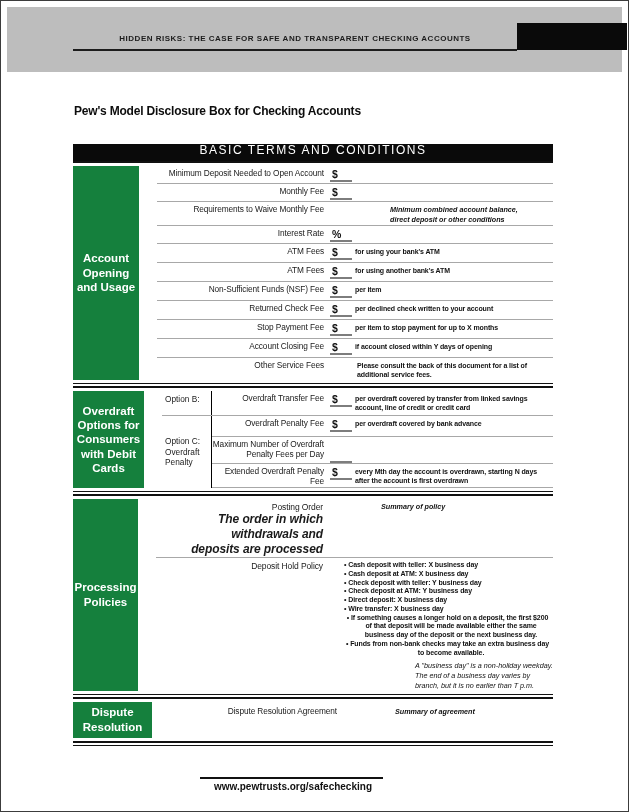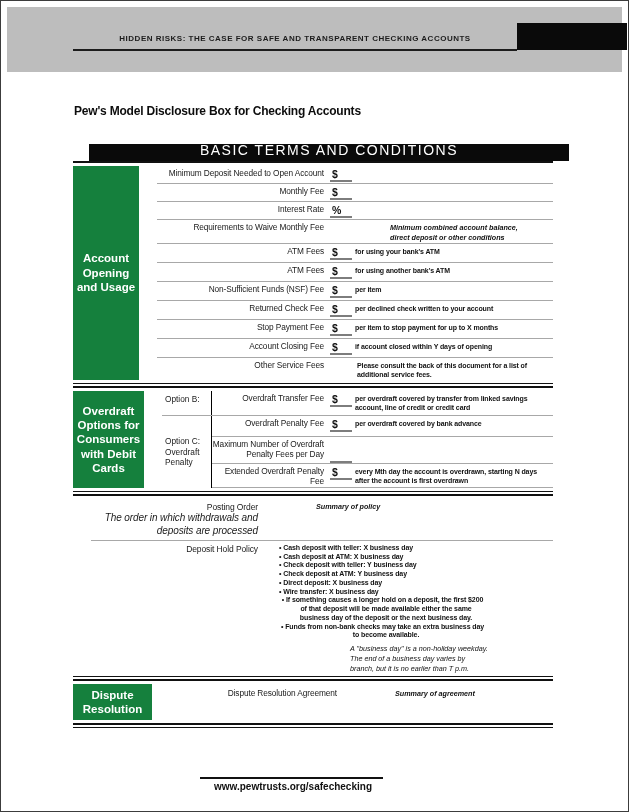--- a/index.html
+++ b/index.html
@@ -13,21 +13,21 @@
   
   .band { position:absolute; left:7px; top:7px; width:615px; height:65px; background:#bdbdbd; }
   .banner-text { position:absolute; left:73px; top:34px; width:444px; text-align:center;
     font-size:8px; font-weight:bold; letter-spacing:0.5px; color:#1c1c1c; }
   .banner-rule { position:absolute; left:73px; top:49px; width:444px; height:2px; background:#1c1c1c; }
   .corner-tab { position:absolute; left:517px; top:23px; width:110px; height:27px; background:#0a0a0a; }
 
   .doc-title { position:absolute; left:74px; top:104px; font-size:12px; font-weight:bold; color:#0d0d0d; letter-spacing:-0.2px; }
 
   .basic-bar { position:absolute; left:73px; top:144px; width:480px; height:17px; background:#0a0a0a;
-    color:#fff; text-align:center; font-size:14px; letter-spacing:1.5px; line-height:13.5px;margin-left:16px; }
+    color:#fff; text-align:center; font-size:12px; letter-spacing:1.5px; line-height:13.5px; }
 
   
   .dtable { position:absolute; left:73px; top:161px; width:480px; }
   .rule-top { border-top:2px solid #111; }
   .rule2 { height:2px; border-top:1.5px solid #111; border-bottom:2px solid #111; }
   .rule-bottom { height:2px; border-top:2px solid #111; border-bottom:1px solid #111; }
 
   .section { display:flex; align-items:stretch; padding:3px 0; }
   .shead { width:79px; background:#15803d; color:#fff; font-weight:bold; font-size:11.5px; line-height:1.25;
     display:flex; align-items:center; justify-content:center; text-align:center; white-space:pre-line; }
@@ -51,21 +51,21 @@
   .ocell { width:50px; border-right:1.5px solid #000; padding:3px 2px 3px 3px; font-size:8.3px; line-height:1.25;
     color:#1a1a1a; box-sizing:border-box; white-space:pre-line; }
   .ocell.center { display:flex; flex-direction:column; justify-content:center; }
   .olbl { width:112px; text-align:right; font-size:8.3px; color:#1a1a1a; line-height:1.2; letter-spacing:-0.1px; padding-top:3px; }
   .subrows { flex:1; display:flex; flex-direction:column; }
   .srow { display:flex; align-items:flex-start; border-bottom:1px solid #a8a8a8; padding-top:3px; box-sizing:border-box; }
   .srow .olbl { padding-top:0; }
 
   
   .plbl { font-size:8.5px; color:#1a1a1a; }
-  .psub { font-size:10px; font-style:italic; line-height:1.25; white-space:pre-line; color:#1a1a1a; }
+  .psub { font-size:12px; font-style:italic; line-height:1.25; white-space:pre-line; color:#1a1a1a;font-weight:bold; }
   .bullets { margin-left:21px; width:207px; }
   .bullet { font-size:7px; font-weight:bold; line-height:1.25; padding-left:7px; text-indent:-7px; letter-spacing:-0.1px; color:#111; }
   .bullet::before { content:"• "; }
   .bullet.long { text-align:center; }
   .bnote { margin-left:92px; width:138px; margin-top:4px; font-size:7.2px; font-style:italic; line-height:1.35; color:#111; }
 
   
   .footer-rule { position:absolute; left:200px; top:777px; width:183px; height:1.5px; background:#111; }
   .footer-url { position:absolute; left:163px; top:781px; width:260px; text-align:center; font-size:10px; font-weight:bold; color:#111; }
 </style>
@@ -95,31 +95,31 @@
         <div class="val">
           <span class="cur">$</span>
         </div>
       </div>
       <div class="row" style="min-height:18px">
         <div class="lbl">Monthly Fee</div>
         <div class="val">
           <span class="cur">$</span>
         </div>
       </div>
+      <div class="row" style="min-height:24px">
+        <div class="lbl">Requirements to Waive Monthly Fee</div>
+        <div class="val">
+          <div class="iright">Minimum combined account balance,
+direct deposit or other conditions</div>
+        </div>
+      </div>
       <div class="row" style="min-height:18px">
         <div class="lbl">Interest Rate</div>
         <div class="val">
           <span class="cur">%</span>
-        </div>
-      </div>
-      <div class="row" style="min-height:24px">
-        <div class="lbl">Requirements to Waive Monthly Fee</div>
-        <div class="val">
-          <div class="iright">Minimum combined account balance,
-direct deposit or other conditions</div>
         </div>
       </div>
       <div class="row" style="min-height:19px">
         <div class="lbl">ATM Fees</div>
         <div class="val">
           <span class="cur">$</span>
           <div class="desc">for using your bank's ATM</div>
         </div>
       </div>
       <div class="row" style="min-height:19px">
@@ -209,20 +209,22 @@
             </div>
           </div>
         </div>
       </div>
     </div>
   </div>
 
   <div class="rule2"></div>
 
   <div class="section">
+    <div class="shead">Processing
+Policies</div>
     <div class="sbody">
       <div class="row" style="min-height:42px">
         <div class="lbl">
           <div class="plbl">Posting Order</div>
           <div class="psub">The order in which withdrawals and
 deposits are processed</div>
         </div>
         <div class="val">
           <div class="summary">Summary of policy</div>
         </div>

